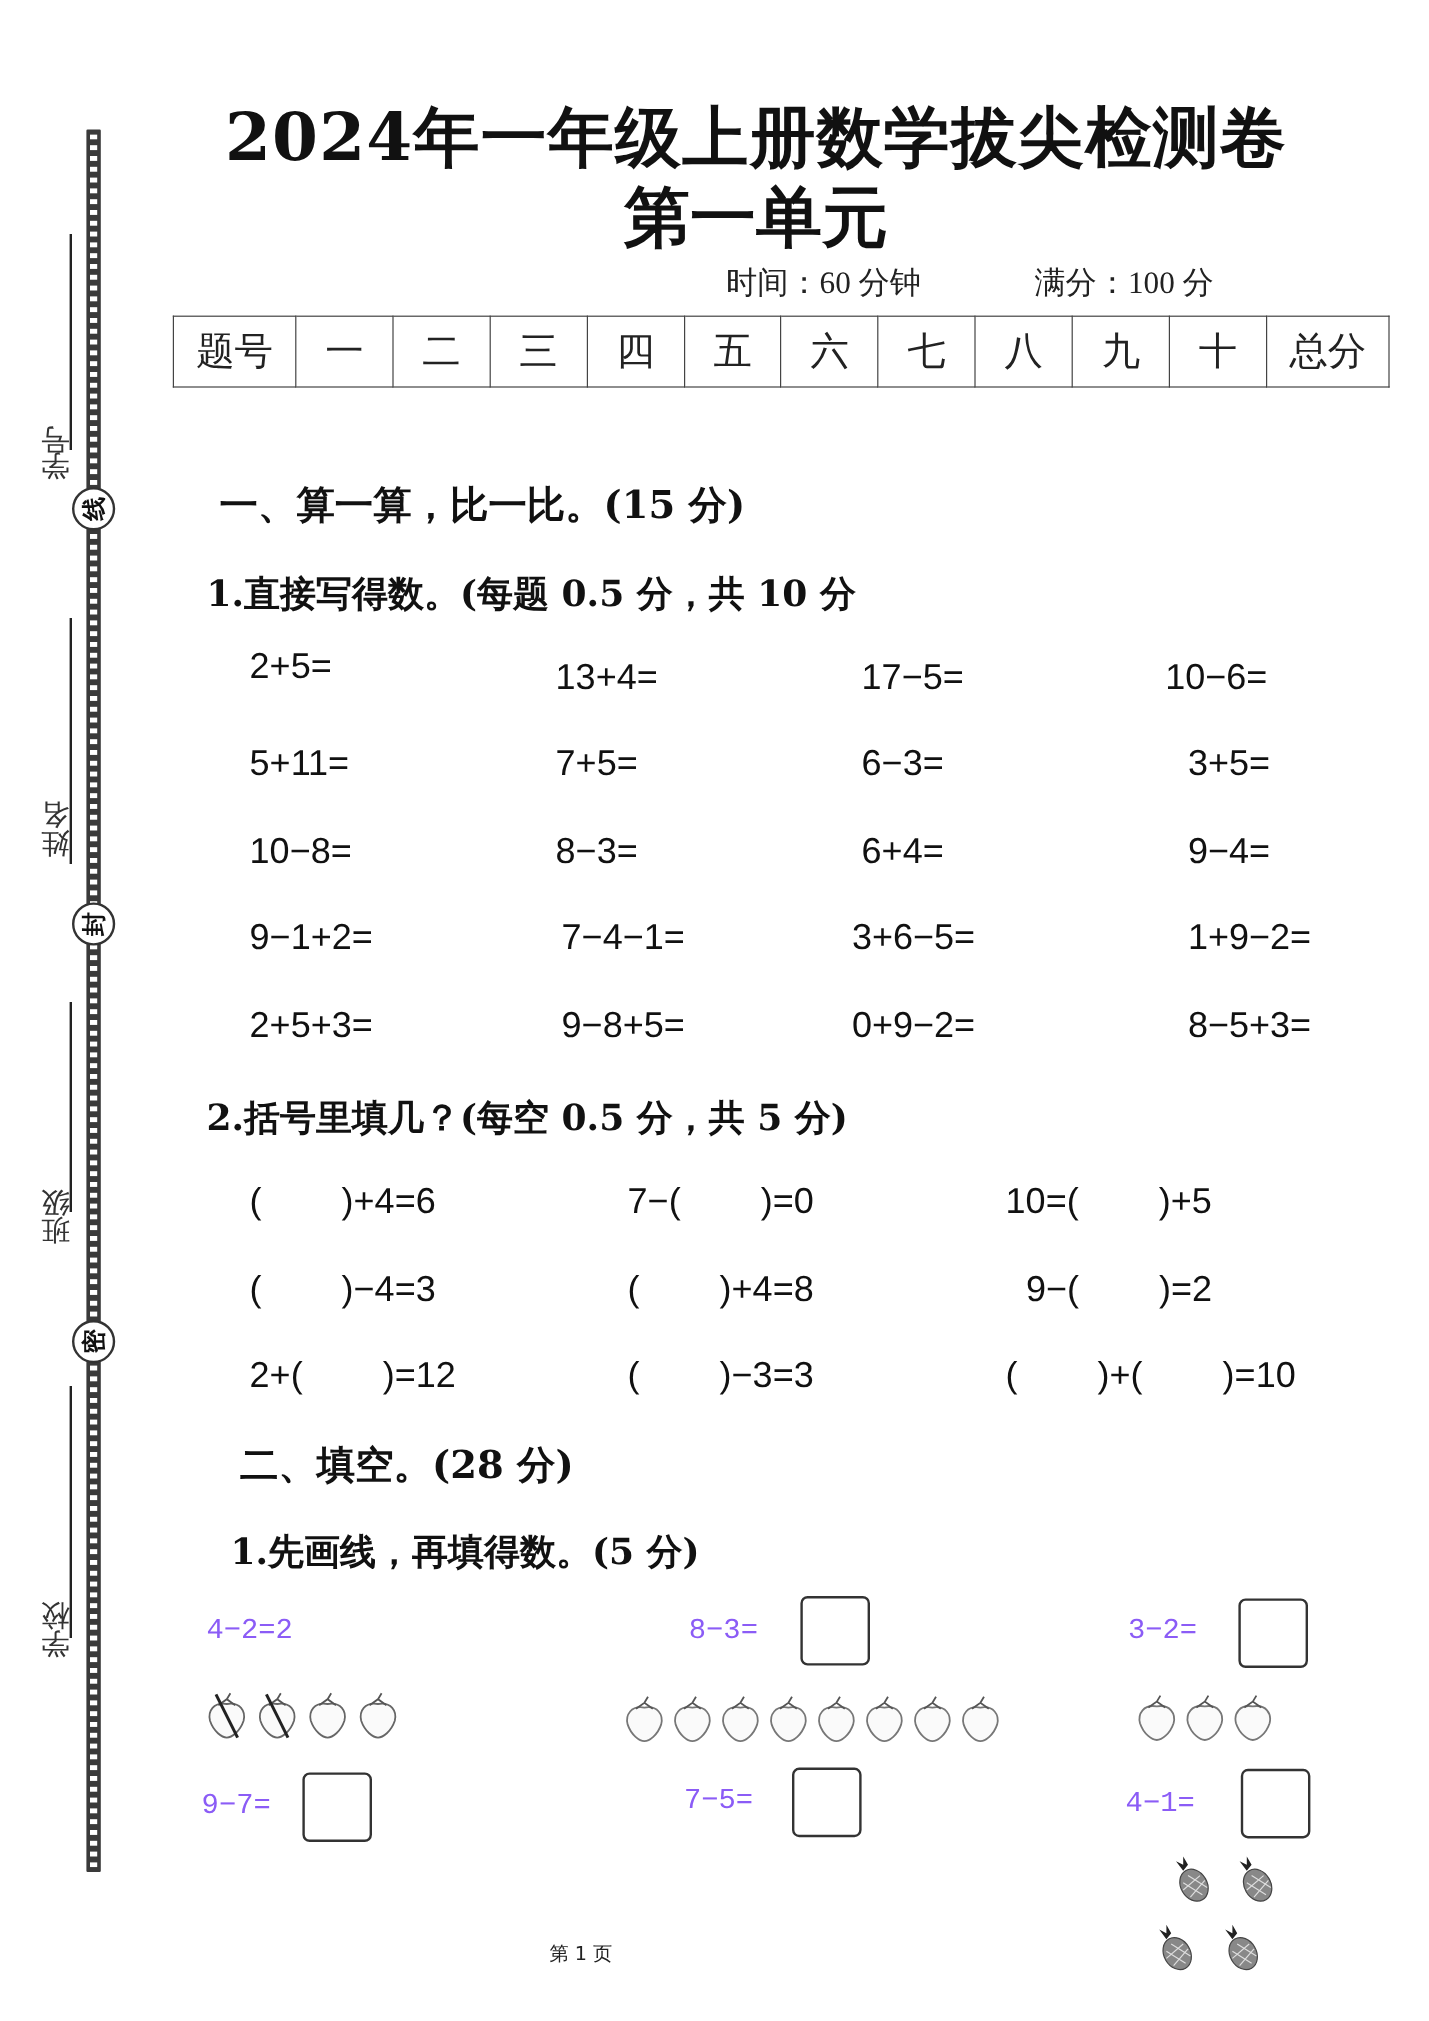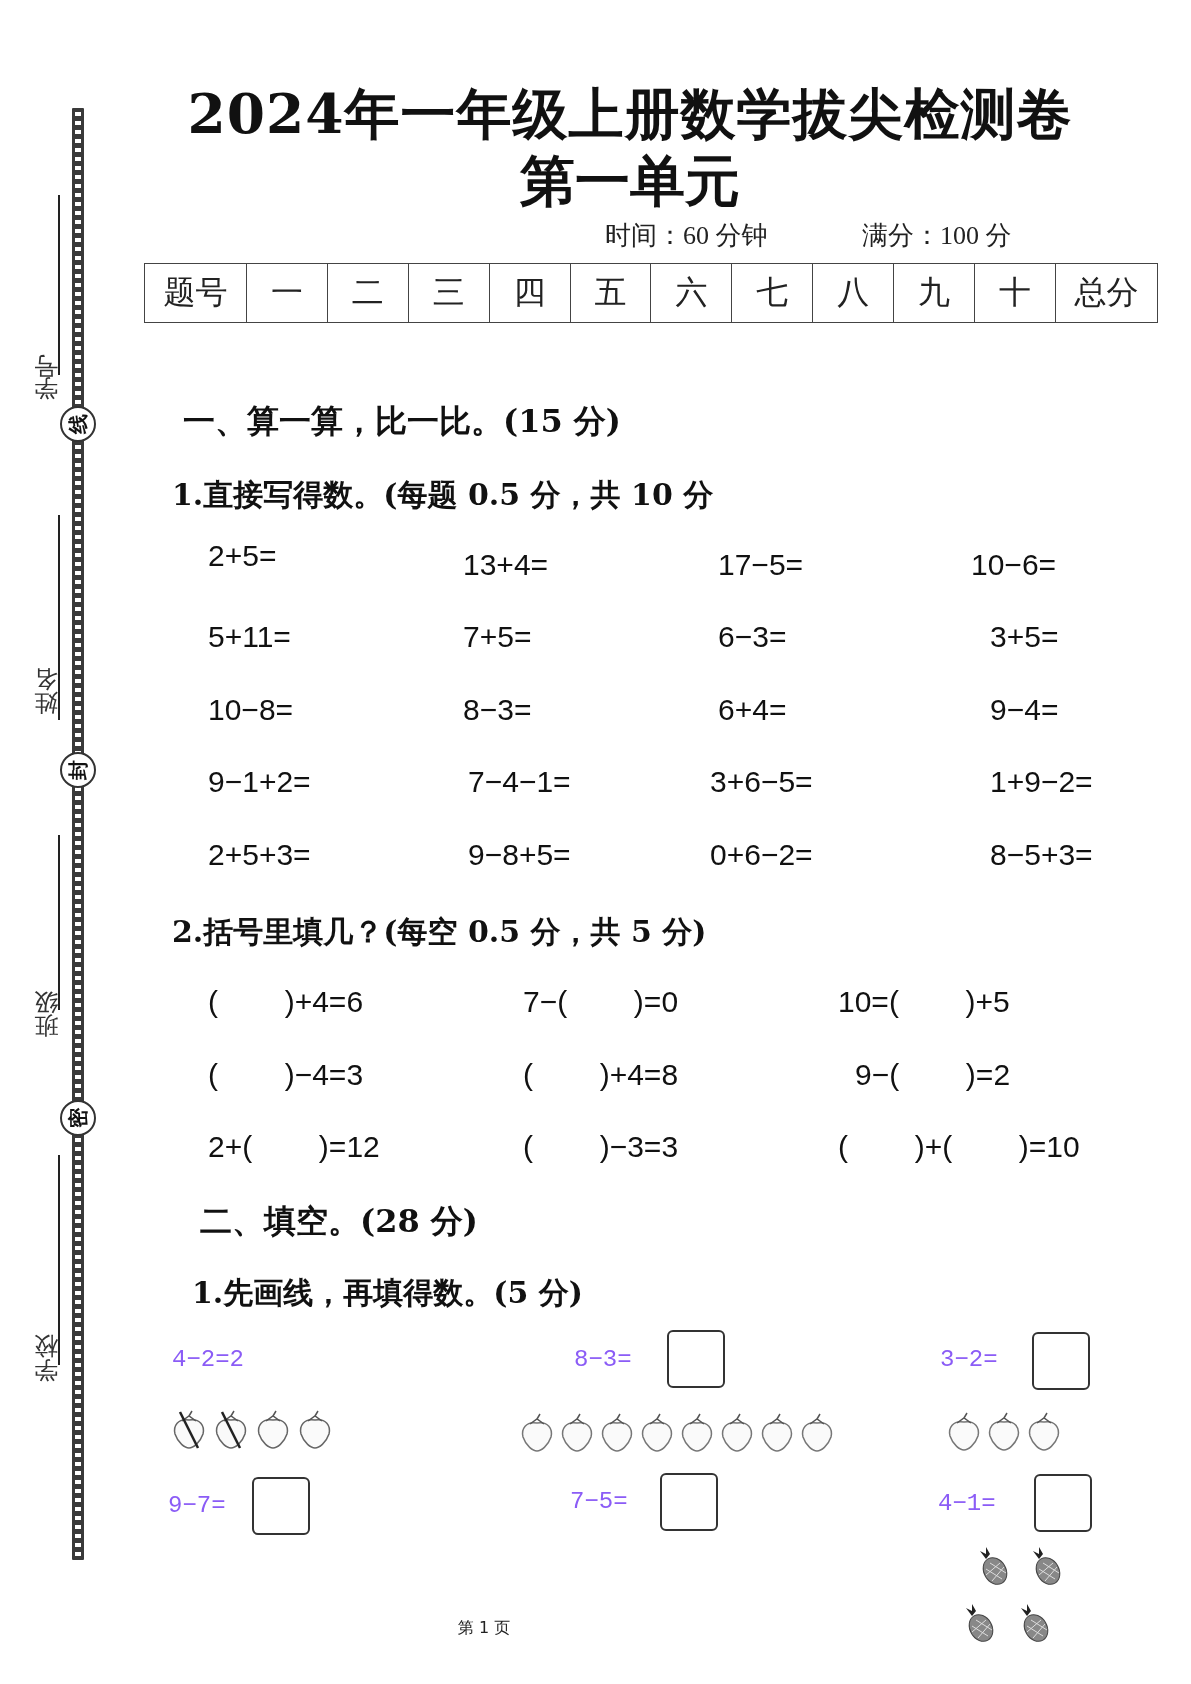--- a/index.html
+++ b/index.html
@@ -107,21 +107,21 @@
   <div class="eq" style="left:718px;top:693px">6+4=</div>
   <div class="eq" style="left:990px;top:693px">9−4=</div>
 
   <div class="eq" style="left:208px;top:765px">9−1+2=</div>
   <div class="eq" style="left:468px;top:765px">7−4−1=</div>
   <div class="eq" style="left:710px;top:765px">3+6−5=</div>
   <div class="eq" style="left:990px;top:765px">1+9−2=</div>
 
   <div class="eq" style="left:208px;top:838px">2+5+3=</div>
   <div class="eq" style="left:468px;top:838px">9−8+5=</div>
-  <div class="eq" style="left:710px;top:838px">0+6−2=</div>
+  <div class="eq" style="left:710px;top:838px">0+9−2=</div>
   <div class="eq" style="left:990px;top:838px">8−5+3=</div>
 </div>
 
 <div class="sub" style="left:172px;top:912px">2.括号里填几？(每空 0.5 分，共 5 分)</div>
 
 <div>
   <div class="eq" style="left:208px;top:985px">(        )+4=6</div>
   <div class="eq" style="left:523px;top:985px">7−(        )=0</div>
   <div class="eq" style="left:838px;top:985px">10=(        )+5</div>
 

